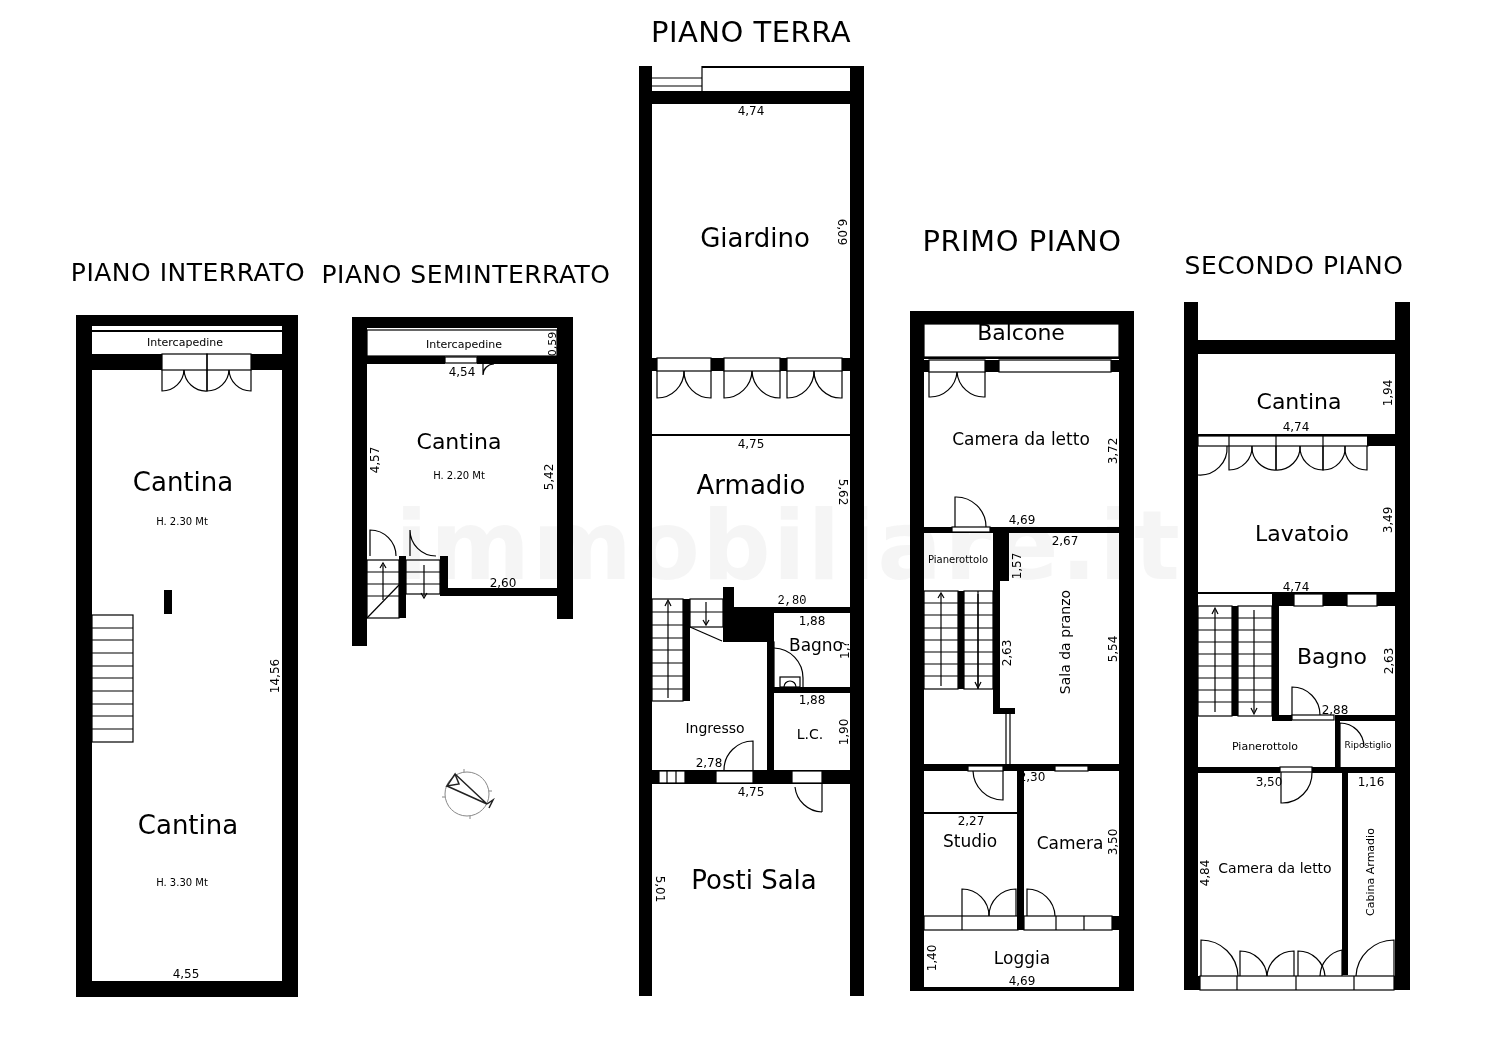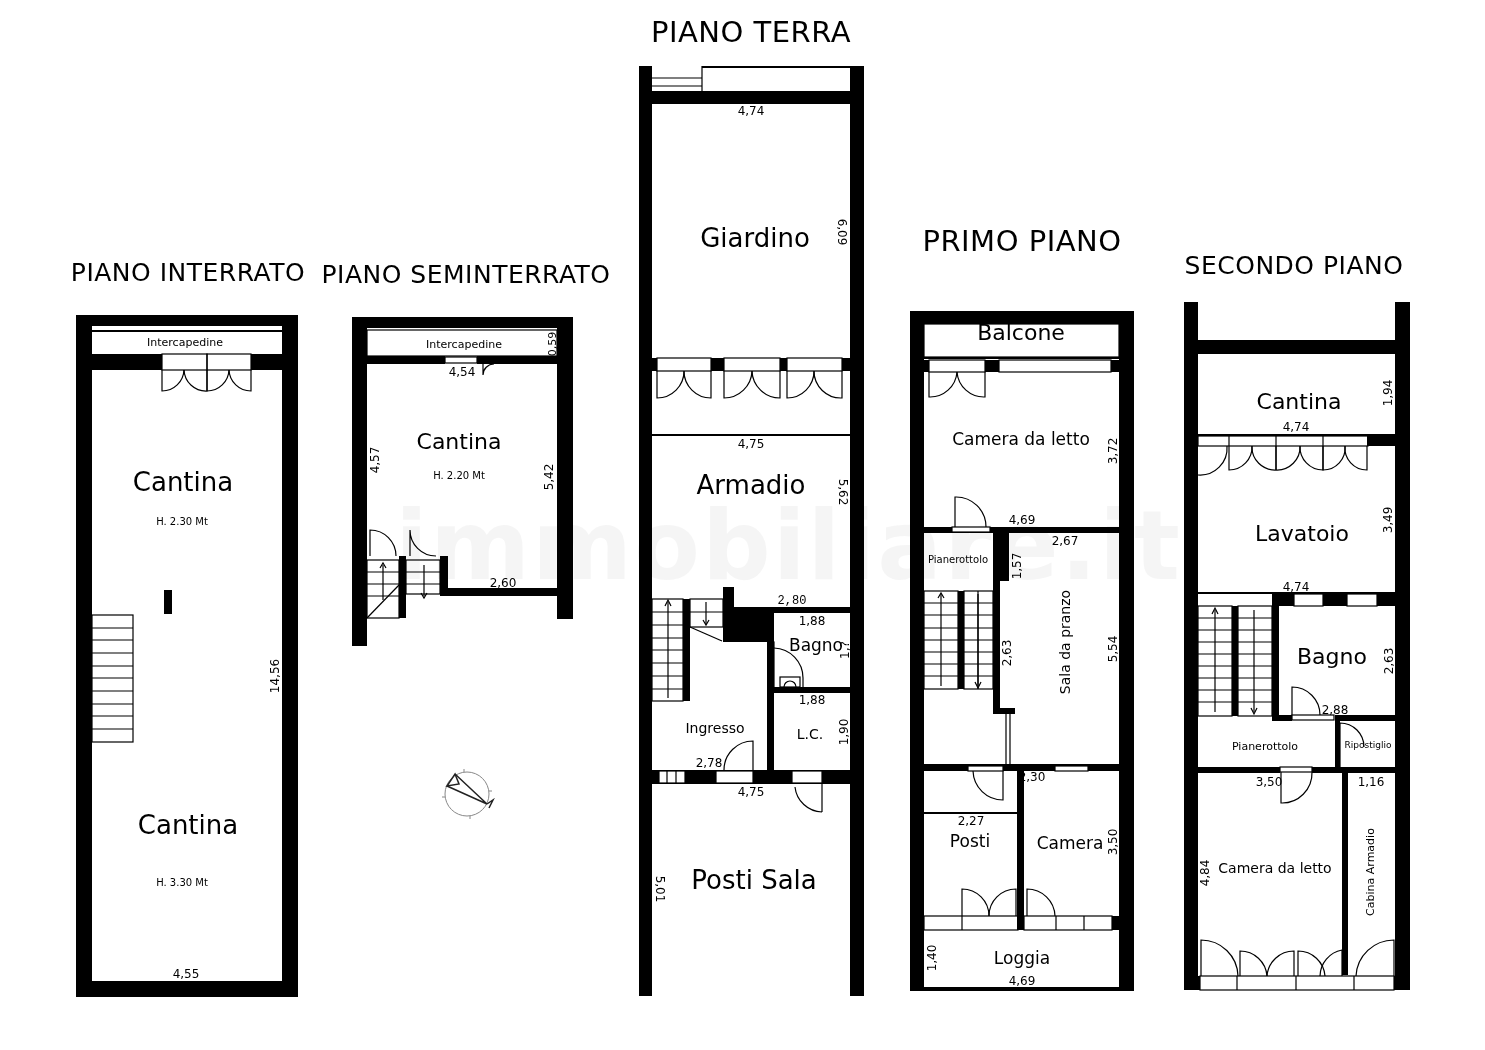--- a/index.html
+++ b/index.html
@@ -121,21 +121,21 @@
   <div class="wall" style="left:993px;top:708px;width:22px;height:6px;"></div>
   <div class="wall" style="left:958px;top:591px;width:6px;height:98px;"></div>
   <div class="wall" style="left:924px;top:764px;width:195px;height:7px;"></div>
   <div class="wall" style="left:1017px;top:768px;width:7px;height:162px;"></div>
   <div class="thin" style="left:924px;top:812px;width:94px;height:1.5px;"></div>
   <div class="wall" style="left:1112px;top:916px;width:7px;height:14px;"></div>
   <div class="room r-l" style="left:1021px;top:332px;">Balcone</div>
   <div class="room r-m" style="left:1021px;top:439px;">Camera da letto</div>
   <div class="room r-xxs" style="left:958px;top:559px;">Pianerottolo</div>
   <div class="room r-s" style="left:1065px;top:642px;transform:translate(-50%,-50%) rotate(-90deg);">Sala da pranzo</div>
-  <div class="room r-m" style="left:970px;top:841px;">Posti</div>
+  <div class="room r-m" style="left:970px;top:841px;">Studio</div>
   <div class="room r-m" style="left:1070px;top:843px;">Camera</div>
   <div class="room r-m" style="left:1022px;top:958px;">Loggia</div>
   <div class="dim v" style="left:1113px;top:451px;">3,72</div>
   <div class="dim" style="left:1022px;top:520px;">4,69</div>
   <div class="dim v" style="left:1017px;top:566px;">1,57</div>
   <div class="dim" style="left:1065px;top:541px;">2,67</div>
   <div class="dim v" style="left:1113px;top:649px;">5,54</div>
   <div class="dim v" style="left:1007px;top:653px;">2,63</div>
   <div class="dim" style="left:971px;top:821px;">2,27</div>
   <div class="dim" style="left:1032px;top:777px;">2,30</div>

